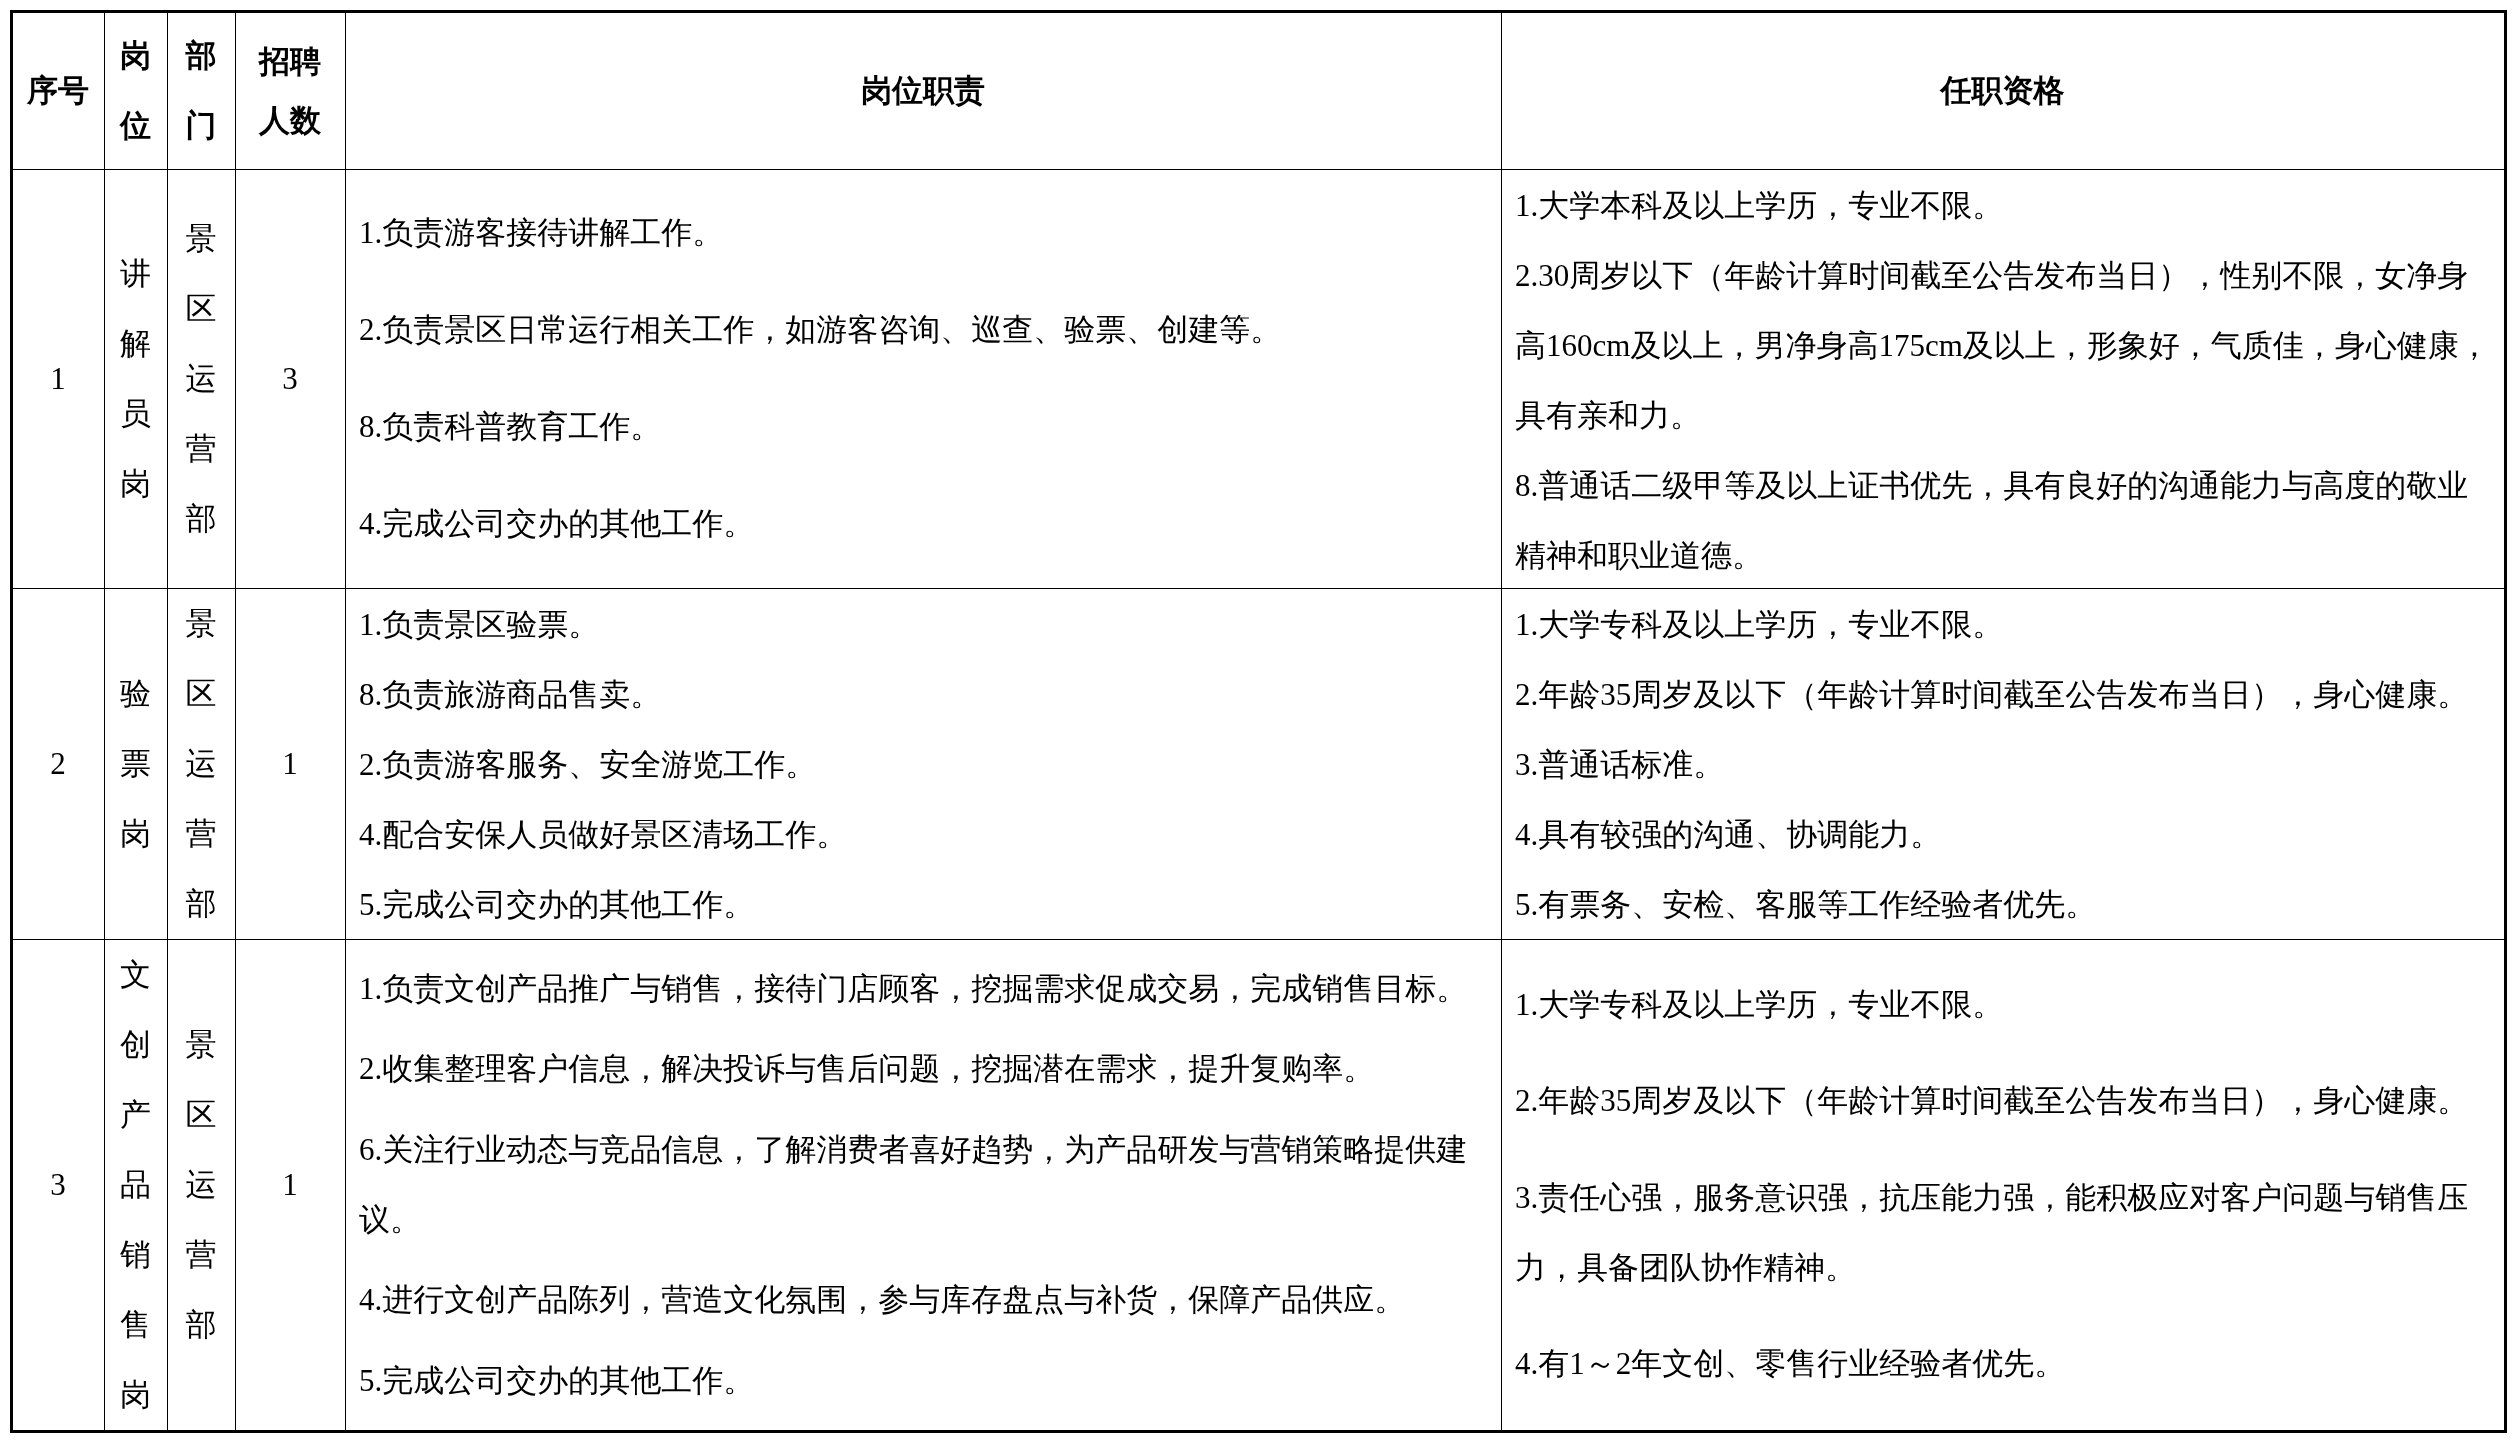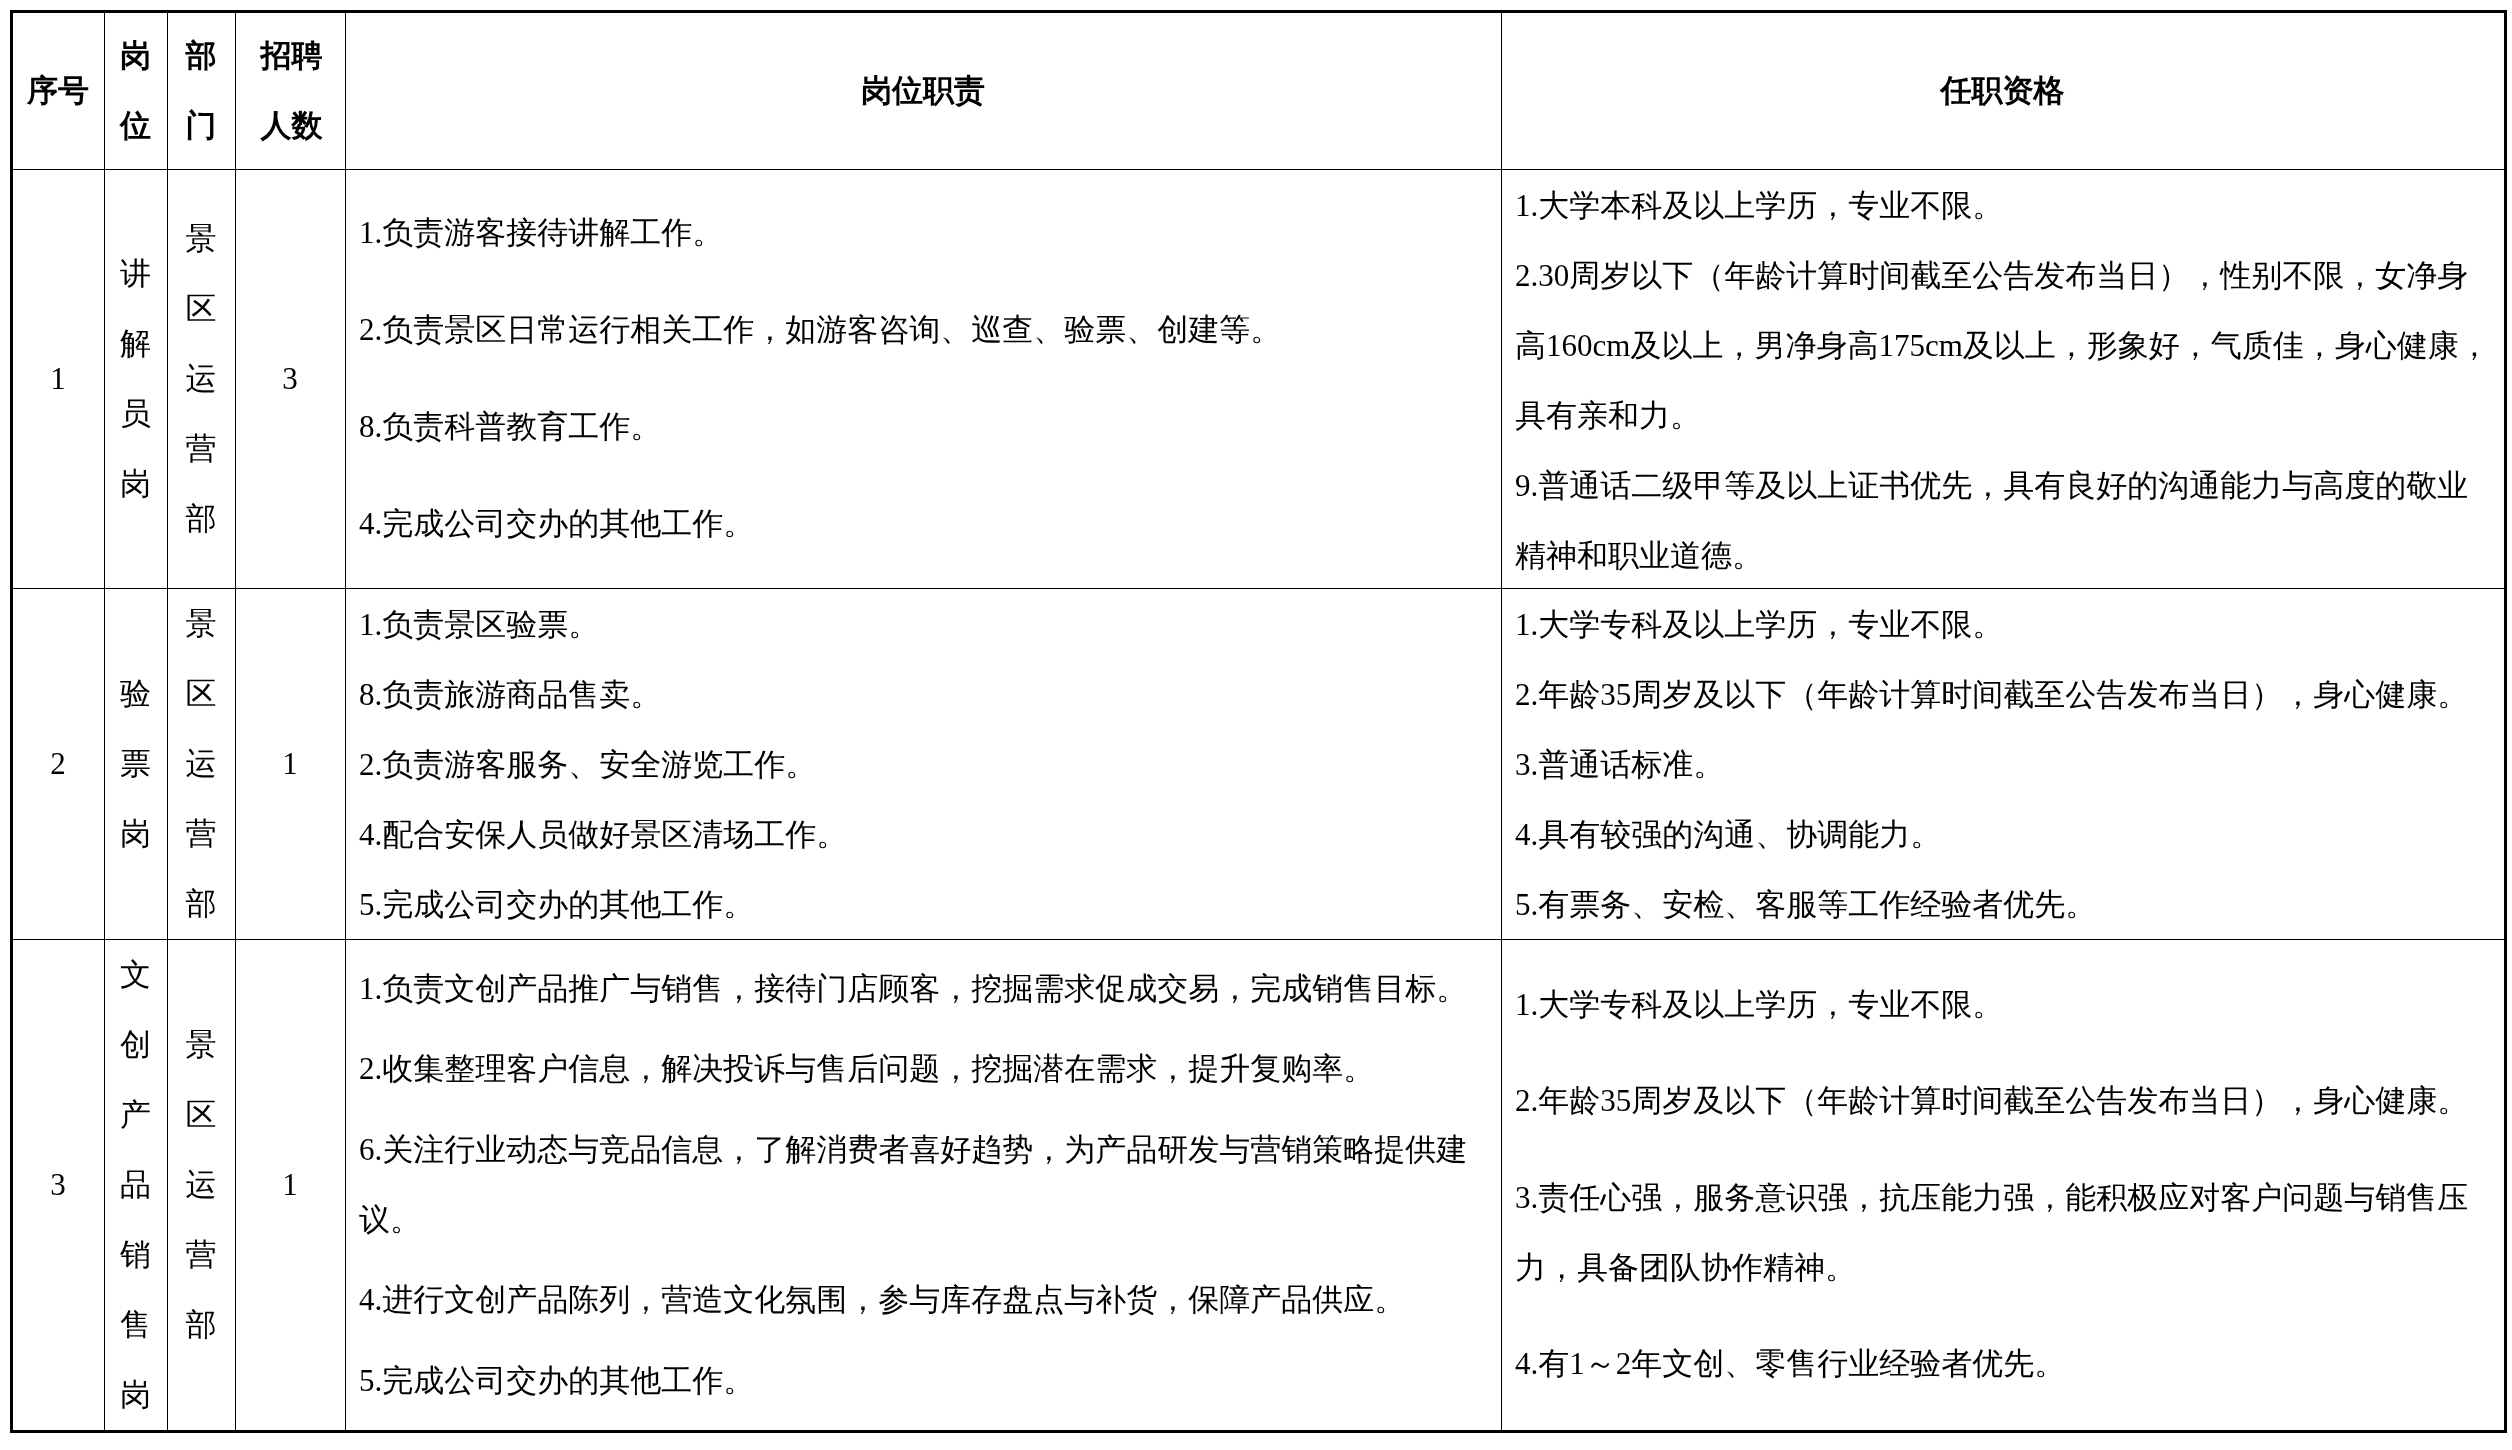--- a/index.html
+++ b/index.html
@@ -51,22 +51,22 @@
     width:33px;
     margin:0 auto;
     word-break:break-all;
     line-height:70px;
     text-align:center;
   }
   .v2chars{
     width:65px;
     margin:0 auto;
     word-break:break-all;
-    line-height:70px;
-    text-align:right;
+    line-height:59px;
+    text-align:center;
   }
   
   td.textcell{
     text-align:left;
     padding:0 13.5px;
   }
   .cellflex{
     display:flex;
     flex-direction:column;
     justify-content:space-evenly;
@@ -125,21 +125,21 @@
               <p>1.负责游客接待讲解工作。</p>
               <p>2.负责景区日常运行相关工作，如游客咨询、巡查、验票、创建等。</p>
               <p>8.负责科普教育工作。</p>
               <p>4.完成公司交办的其他工作。</p>
             </div>
         </td>
         <td class="textcell">
           <div class="cellflex">
               <p>1.大学本科及以上学历，专业不限。</p>
               <p>2.30周岁以下（年龄计算时间截至公告发布当日），性别不限，女净身高160cm及以上，男净身高175cm及以上，形象好，气质佳，身心健康，具有亲和力。</p>
-              <p>9.普通话二级甲等及以上证书优先，具有良好的沟通能力与高度的敬业精神和职业道德。</p>
+              <p>8.普通话二级甲等及以上证书优先，具有良好的沟通能力与高度的敬业精神和职业道德。</p>
             </div>
         </td>
       </tr>
       <tr class="r2">
         <td>2</td>
         <td>
           <div class="vchars">验票岗</div>
         </td>
         <td>
           <div class="vchars">景区运营部</div>

